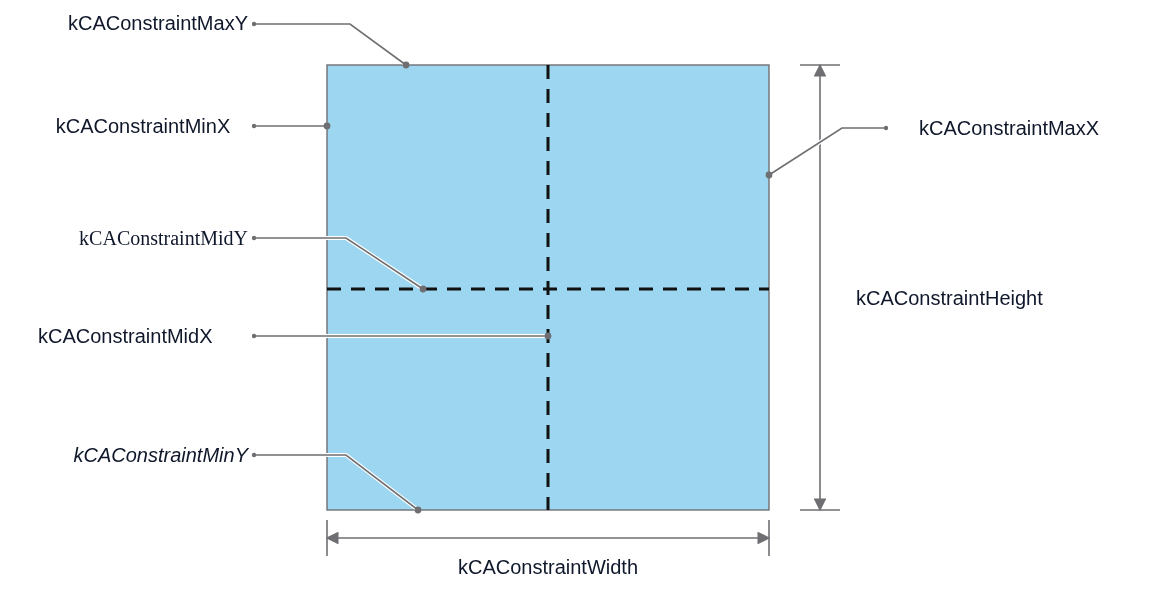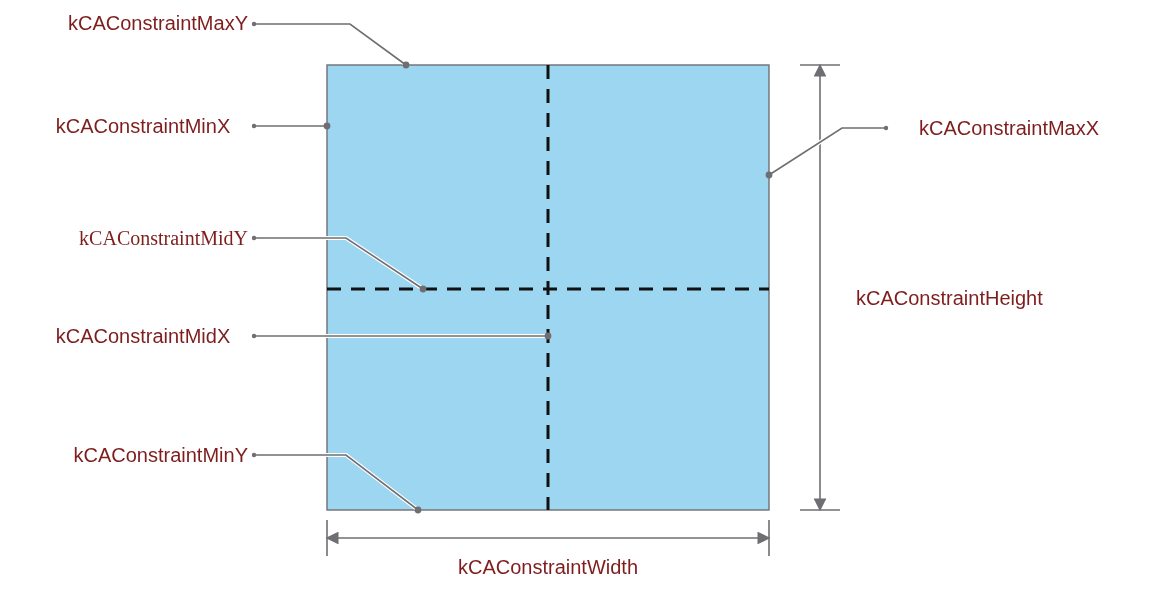--- a/index.html
+++ b/index.html
@@ -7,21 +7,21 @@
     padding: 0;
     width: 1170px;
     height: 604px;
     background: #ffffff;
     font-family: -apple-system, "Helvetica Neue", Arial, sans-serif;
     overflow: hidden;
   }
   .label {
     position: absolute;
     font-size: 20px;
-    color: #7f1d1d;
+    color: #0f172a;
     white-space: nowrap;
   }
 </style>
 </head>
 <body>
 
 <svg width="1170" height="604" viewBox="0 0 1170 604" style="position:absolute; left:0; top:0;">
   <defs>
     <marker id="arrowEnd" viewBox="0 0 10 10" refX="9" refY="5" markerWidth="8" markerHeight="8" orient="auto-start-reverse">
       <path d="M0,0 L10,5 L0,10 Z" fill="#6f6f73"></path>
@@ -84,18 +84,18 @@
     <polyline points="886,128 842,128 769,175" fill="none" stroke="#fff" stroke-width="4"></polyline>
     <polyline points="886,128 842,128 769,175" fill="none" stroke="#6f6f73" stroke-width="1.6"></polyline>
     <circle cx="769" cy="175" r="3.4" fill="#6f6f73"></circle>
     <circle cx="886" cy="128" r="2.2" fill="#6f6f73"></circle>
   </g>
 </svg>
 
 <div class="label" style="left:38px; top:12px;  text-align:right; width:210px;">kCAConstraintMaxY</div>
 <div class="label" style="left:38px; top:115px; text-align:center; width:210px;">kCAConstraintMinX</div>
 <div class="label" style="left:38px; top:227px; text-align:right; width:210px;font-family:Liberation Serif, serif;">kCAConstraintMidY</div>
-<div class="label" style="left:38px; top:325px; text-align:center; width:210px;">kCAConstraintMidX</div>
-<div class="label" style="left:38px; top:444px; text-align:right; width:210px;">kCAConstraintMinY</div>
+<div class="label" style="left:38px; top:325px; text-align:left; width:210px;">kCAConstraintMidX</div>
+<div class="label" style="left:38px; top:444px; text-align:right; width:210px;font-style:italic;">kCAConstraintMinY</div>
 
 <div class="label" style="left:919px; top:117px;">kCAConstraintMaxX</div>
 <div class="label" style="left:856px; top:278px;margin-top:9px;">kCAConstraintHeight</div>
 <div class="label" style="left:370px; top:556px; width:356px; text-align:center;">kCAConstraintWidth</div>
 
 </body></html>

